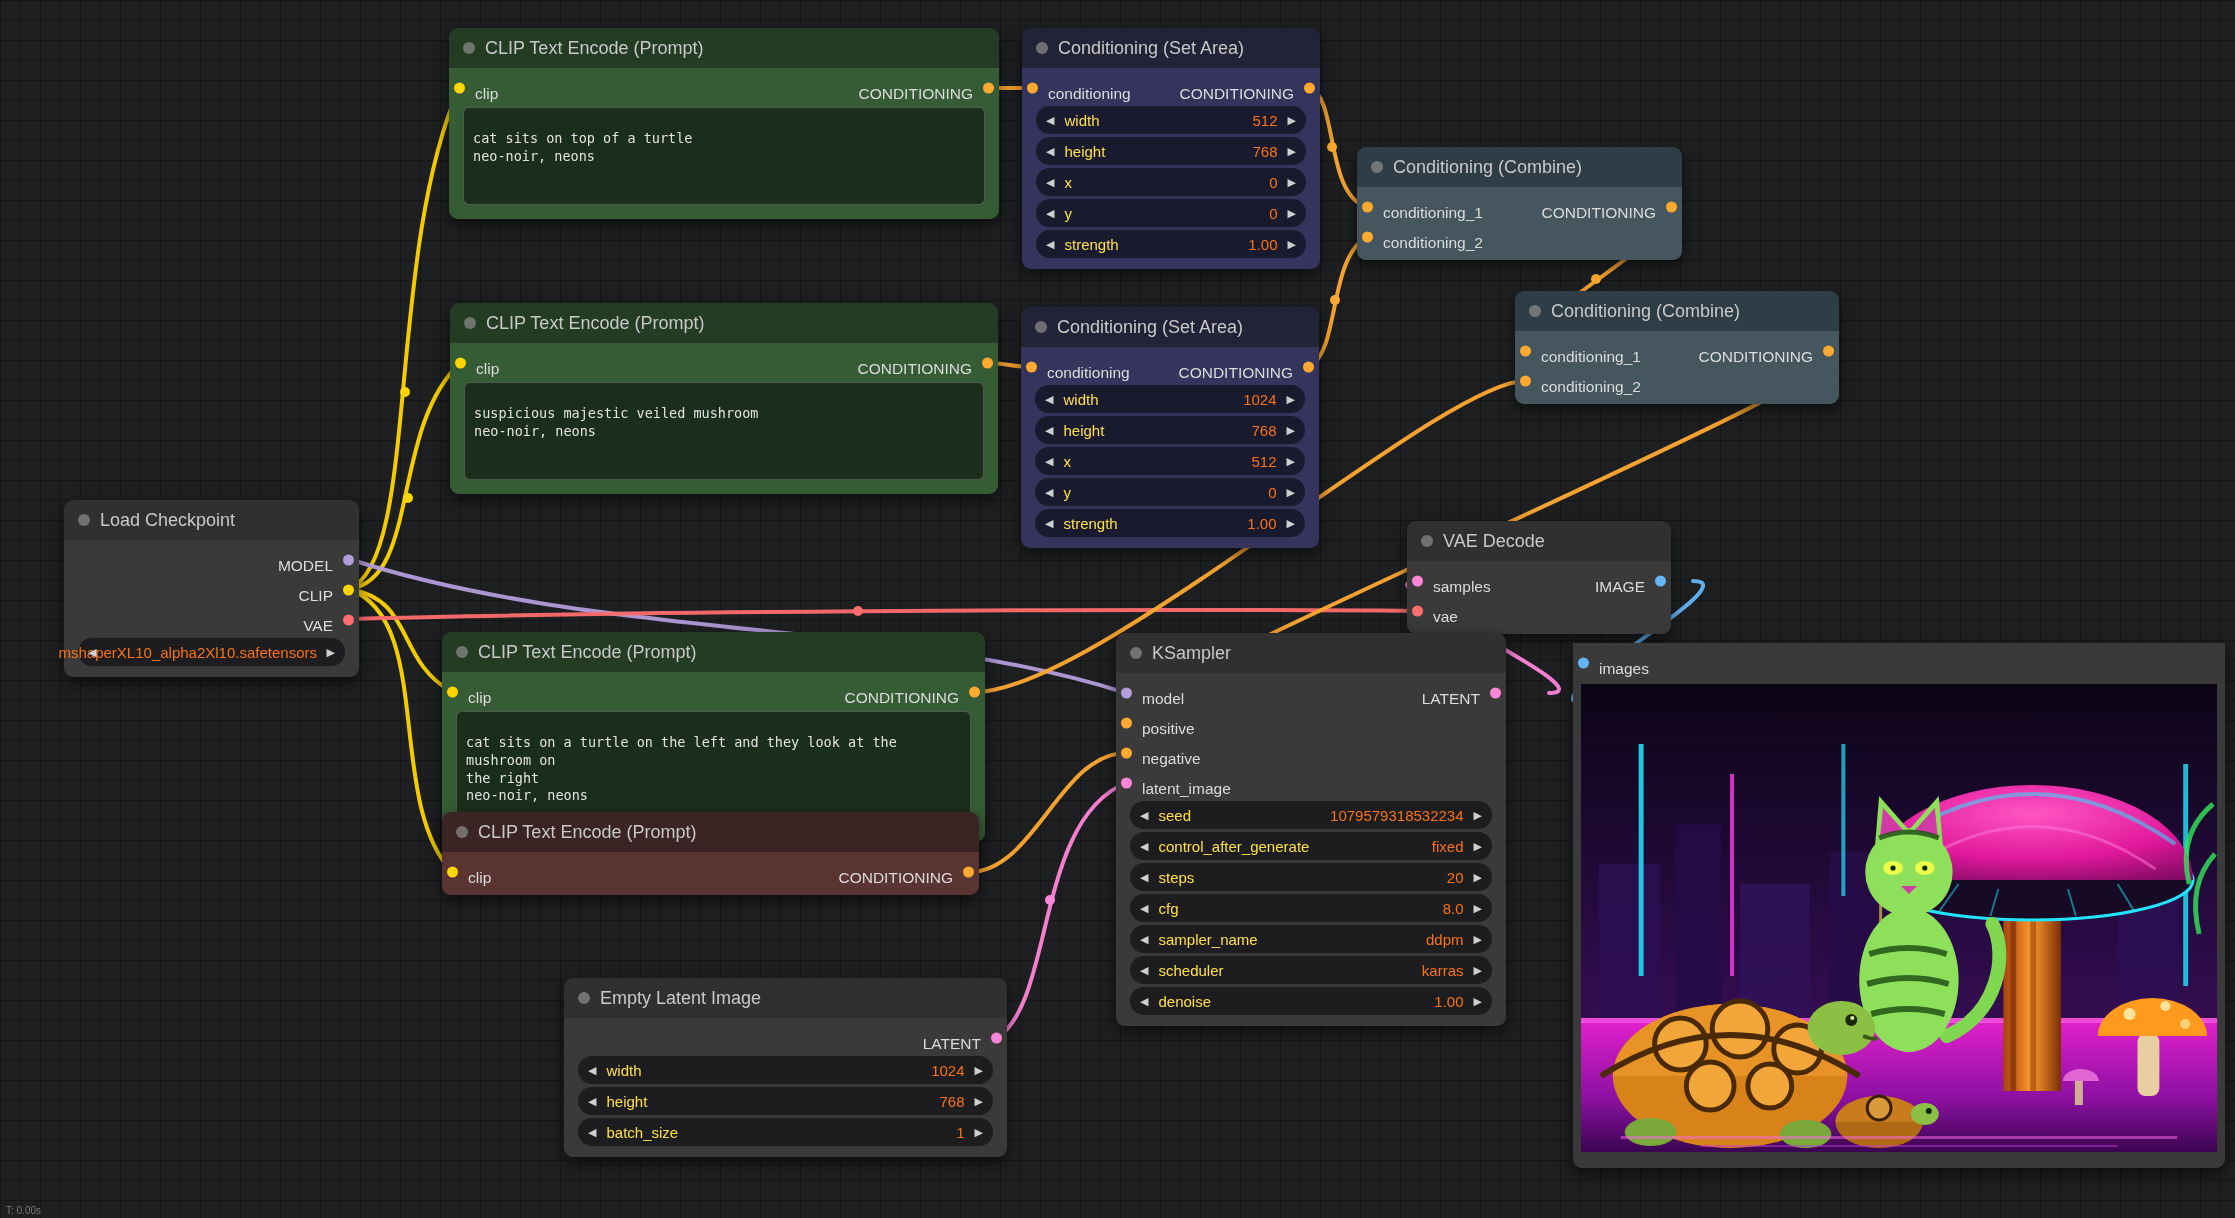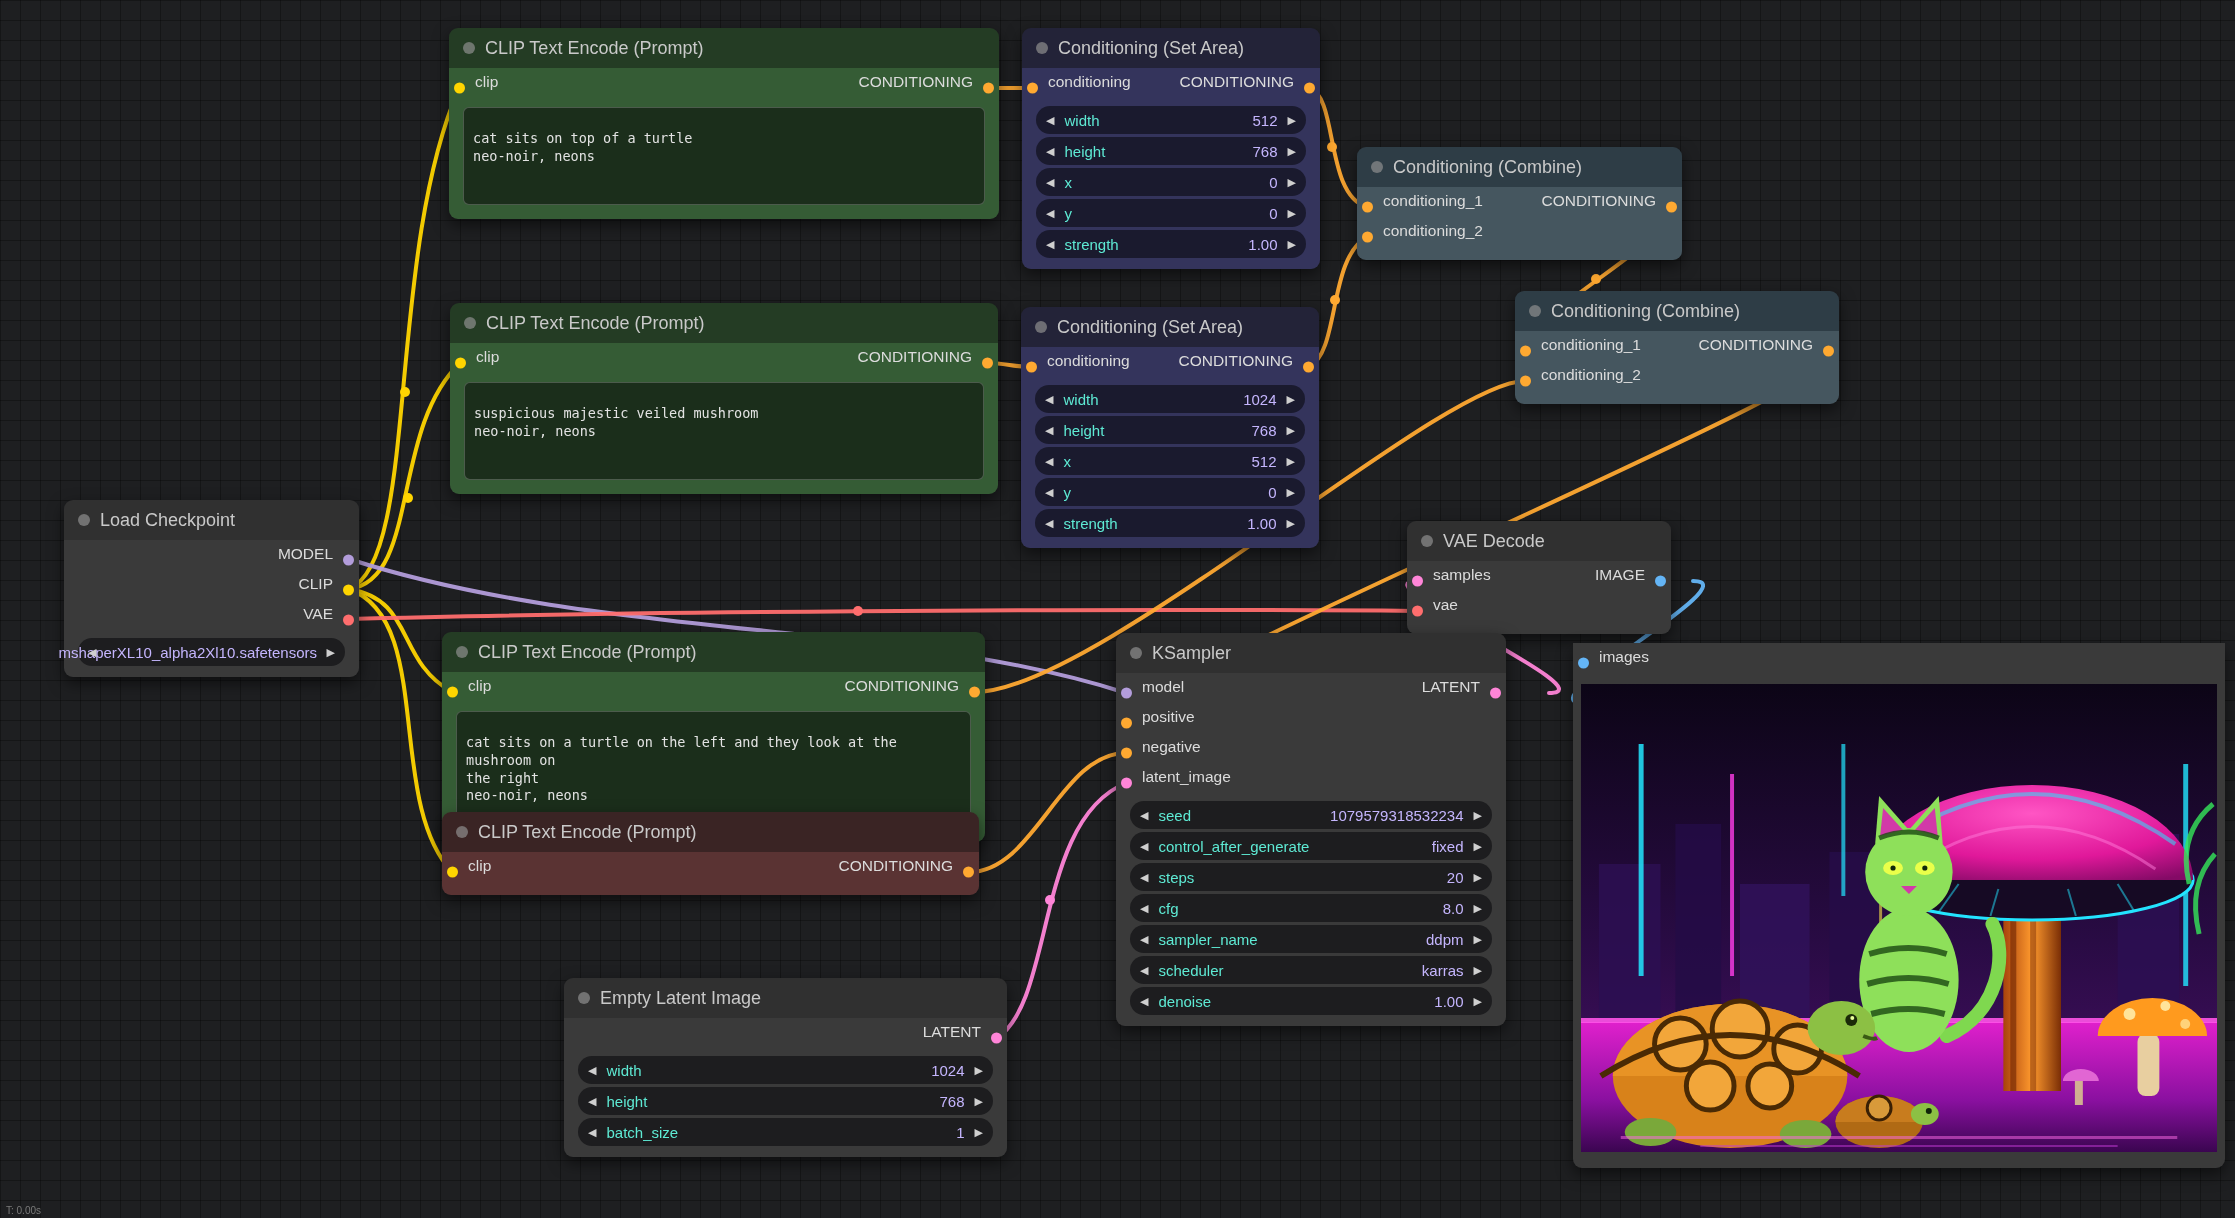--- a/index.html
+++ b/index.html
@@ -14,32 +14,32 @@
   .wires path{fill:none;stroke-width:4;stroke-linecap:round;opacity:.95;}
   .w-clip{stroke:var(--c-clip);} .w-cond{stroke:var(--c-cond);} .w-model{stroke:var(--c-model);}
   .w-vae{stroke:var(--c-vae);} .w-latent{stroke:var(--c-latent);} .w-image{stroke:var(--c-image);}
   .d-clip{fill:var(--c-clip);} .d-cond{fill:var(--c-cond);} .d-vae{fill:var(--c-vae);} .d-latent{fill:var(--c-latent);}
 
   .node{position:absolute;z-index:2;border-radius:9px;box-shadow:0 6px 16px rgba(0,0,0,.55);}
   .ntitle{height:40px;display:flex;align-items:center;gap:10px;padding:0 14px;border-radius:9px 9px 0 0;
     font-size:18px;color:#c9c9c9;white-space:nowrap;}
   .tdot{width:12px;height:12px;border-radius:50%;background:#8f8f8f;opacity:.7;flex:none;}
   .nbody{border-radius:0 0 9px 9px;padding:5px 0 8px;position:relative;}
-  .row{height:30px;display:flex;align-items:flex-start;position:relative;padding:0 26px;font-size:15.5px;color:#dcdcdc;}
+  .row{height:30px;display:flex;align-items:flex-end;position:relative;padding:0 26px;font-size:15.5px;color:#dcdcdc;}
   .outlabel{margin-left:auto;}
   .pdot{width:11px;height:11px;border-radius:50%;position:absolute;top:50%;transform:translateY(-50%);}
   .pdot.pin{left:5px;} .pdot.pout{right:5px;}
   .c-clip{background:var(--c-clip);} .c-cond{background:var(--c-cond);} .c-model{background:var(--c-model);}
   .c-vae{background:var(--c-vae);} .c-latent{background:var(--c-latent);} .c-image{background:var(--c-image);}
 
   .widget{height:28px;margin:3px 14px;border-radius:14px;background:rgba(5,6,10,.55);
     display:flex;align-items:center;padding:0 10px;font-size:15px;color:#d6d6d6;}
   .warr{font-size:11px;color:#cfcfcf;flex:none;}
-  .wlabel{margin-left:10px;color:#5eead4;white-space:nowrap;}
-  .wvalue{margin-left:auto;margin-right:10px;color:#c4b5fd;white-space:nowrap;}
+  .wlabel{margin-left:10px;color:#fde047;white-space:nowrap;}
+  .wvalue{margin-left:auto;margin-right:10px;color:#f97316;white-space:nowrap;}
   .widget.combo{position:relative;overflow:visible;justify-content:space-between;}
   .widget.combo .warr{position:relative;z-index:2;}
   .widget.combo .wvalue{position:absolute;right:28px;margin:0;z-index:1;}
 
   .textbox{margin:4px 14px 6px;min-height:52px;border-radius:6px;background:rgba(6,10,6,.55);
     border:1px solid rgba(255,255,255,.22);padding:22px 9px;
     font-family:"DejaVu Sans Mono",monospace;font-size:13.5px;line-height:1.32;color:#e3e3e3;white-space:pre-wrap;}
 
   .n-gray  .ntitle{background:#303030;} .n-gray  .nbody{background:#3a3a3a;}
   .n-green .ntitle{background:#243c24;} .n-green .nbody{background:#355c35;}

